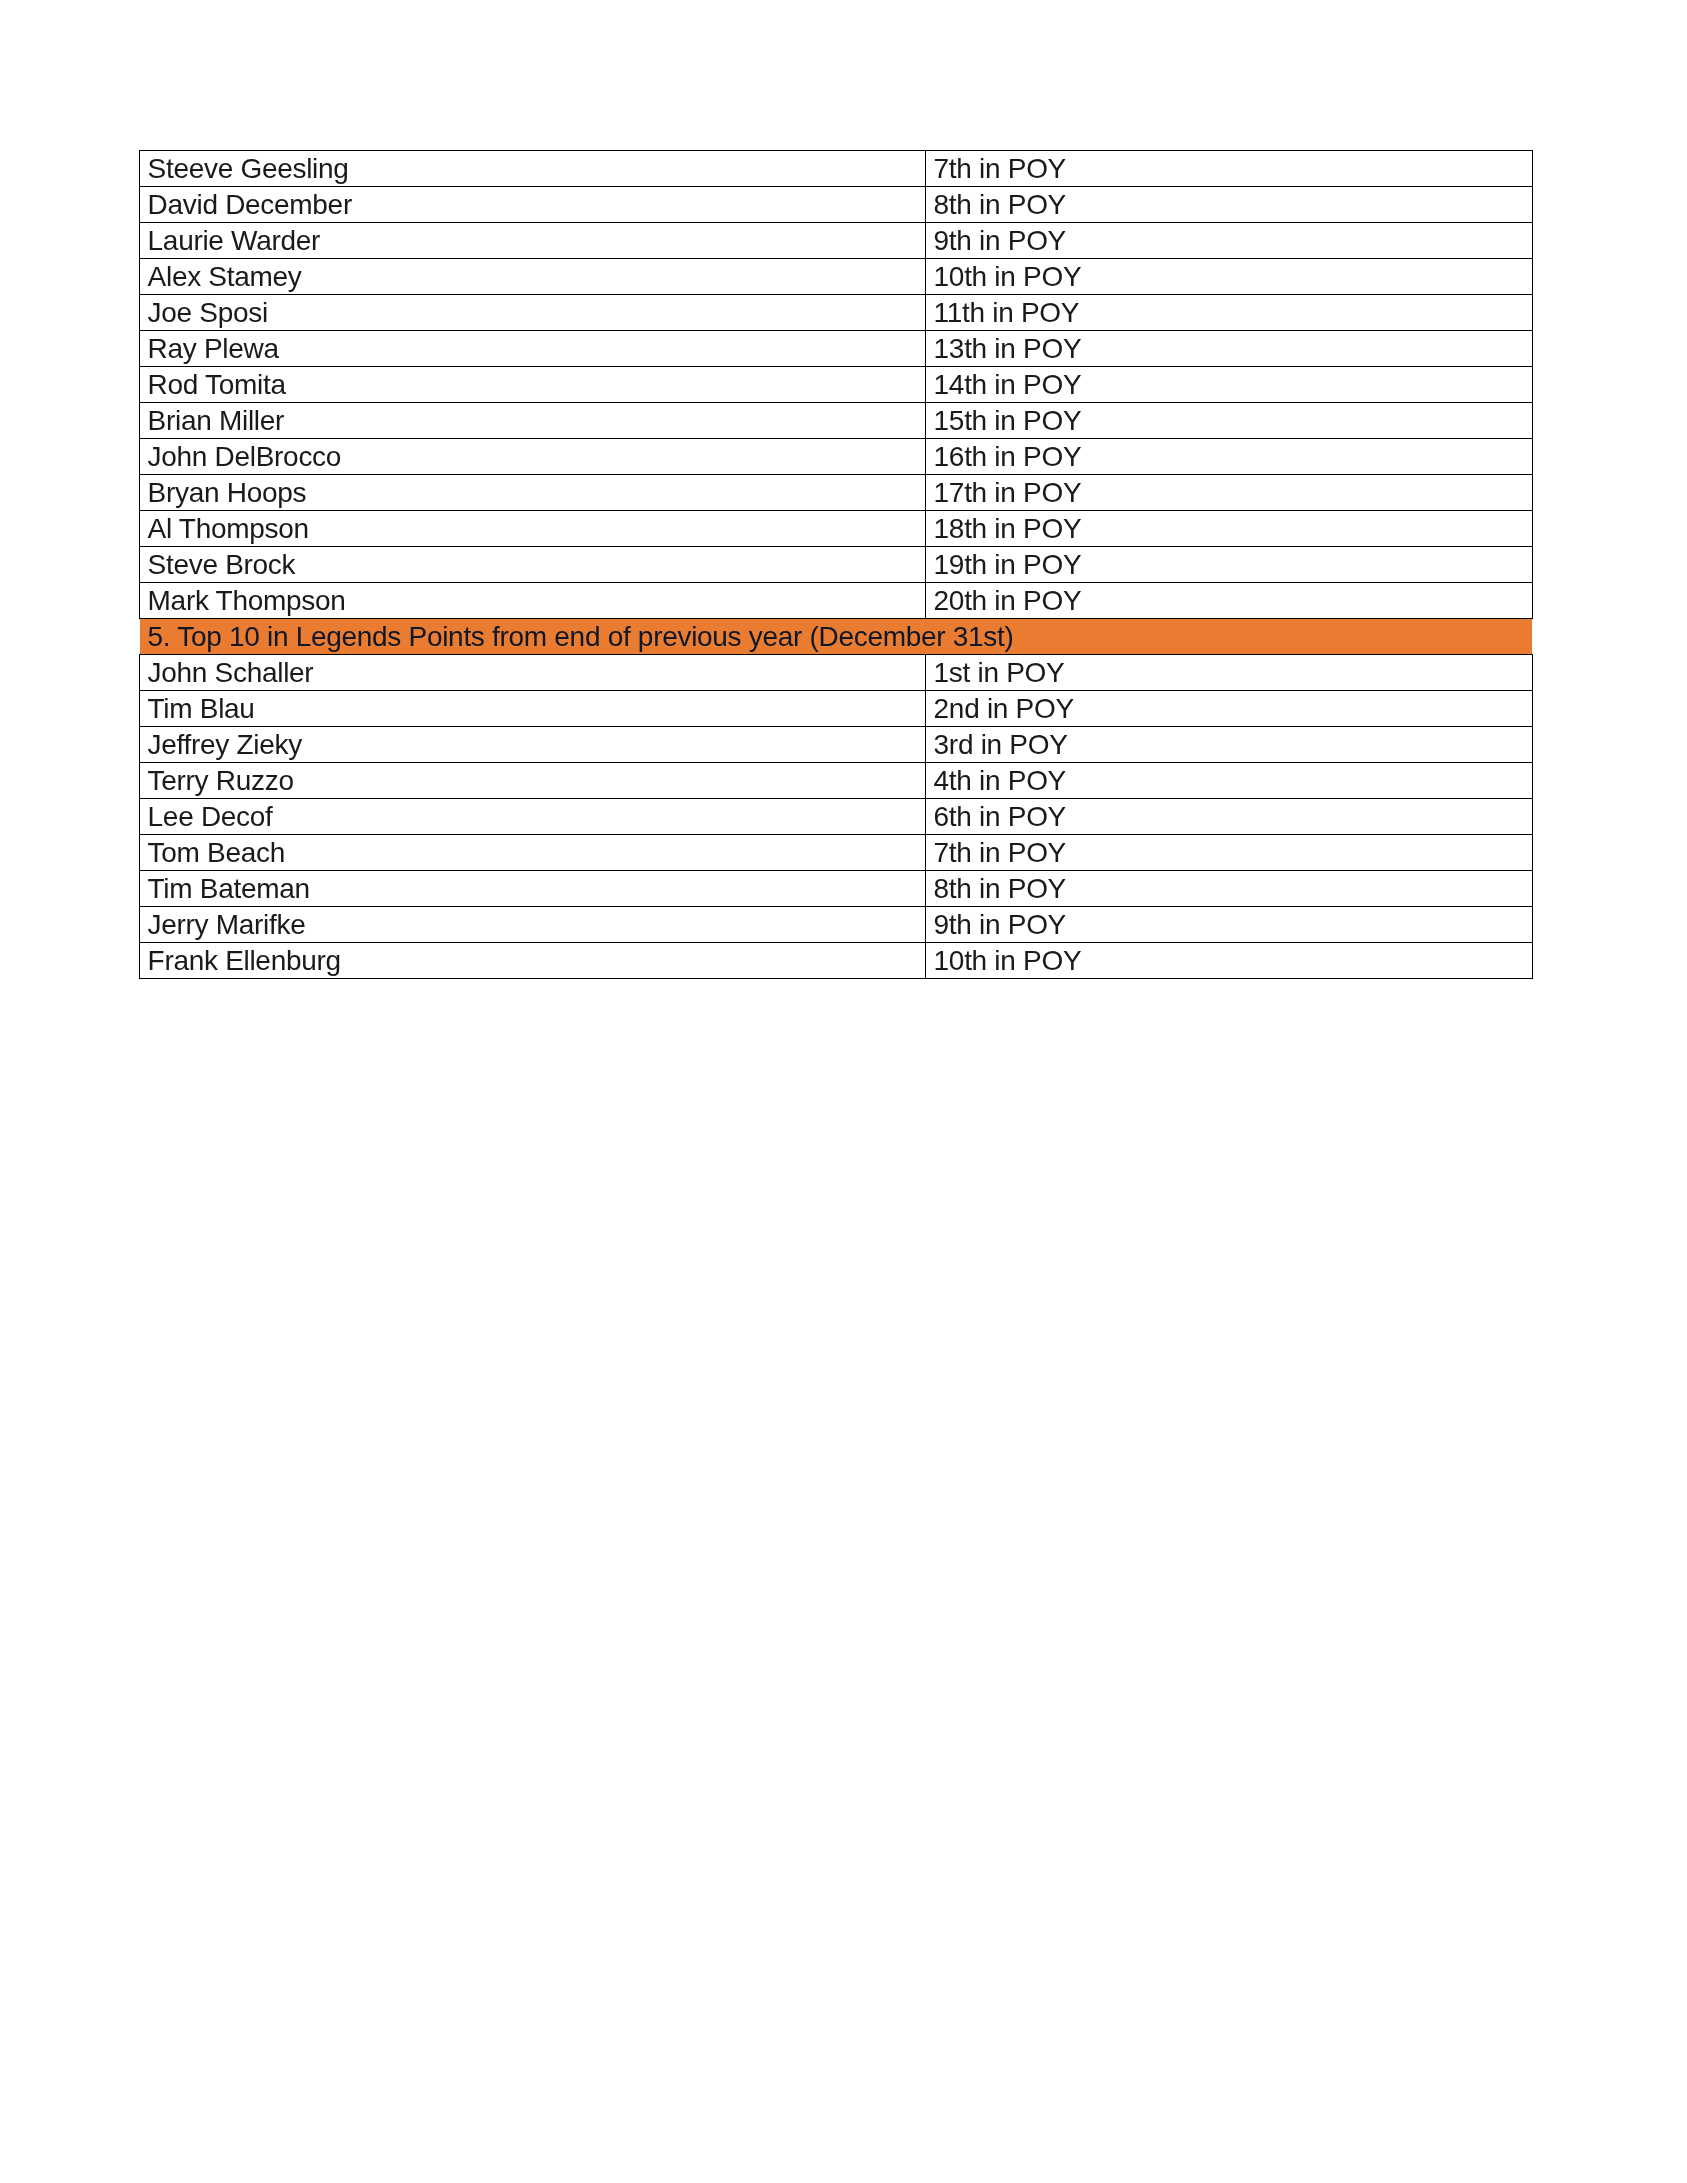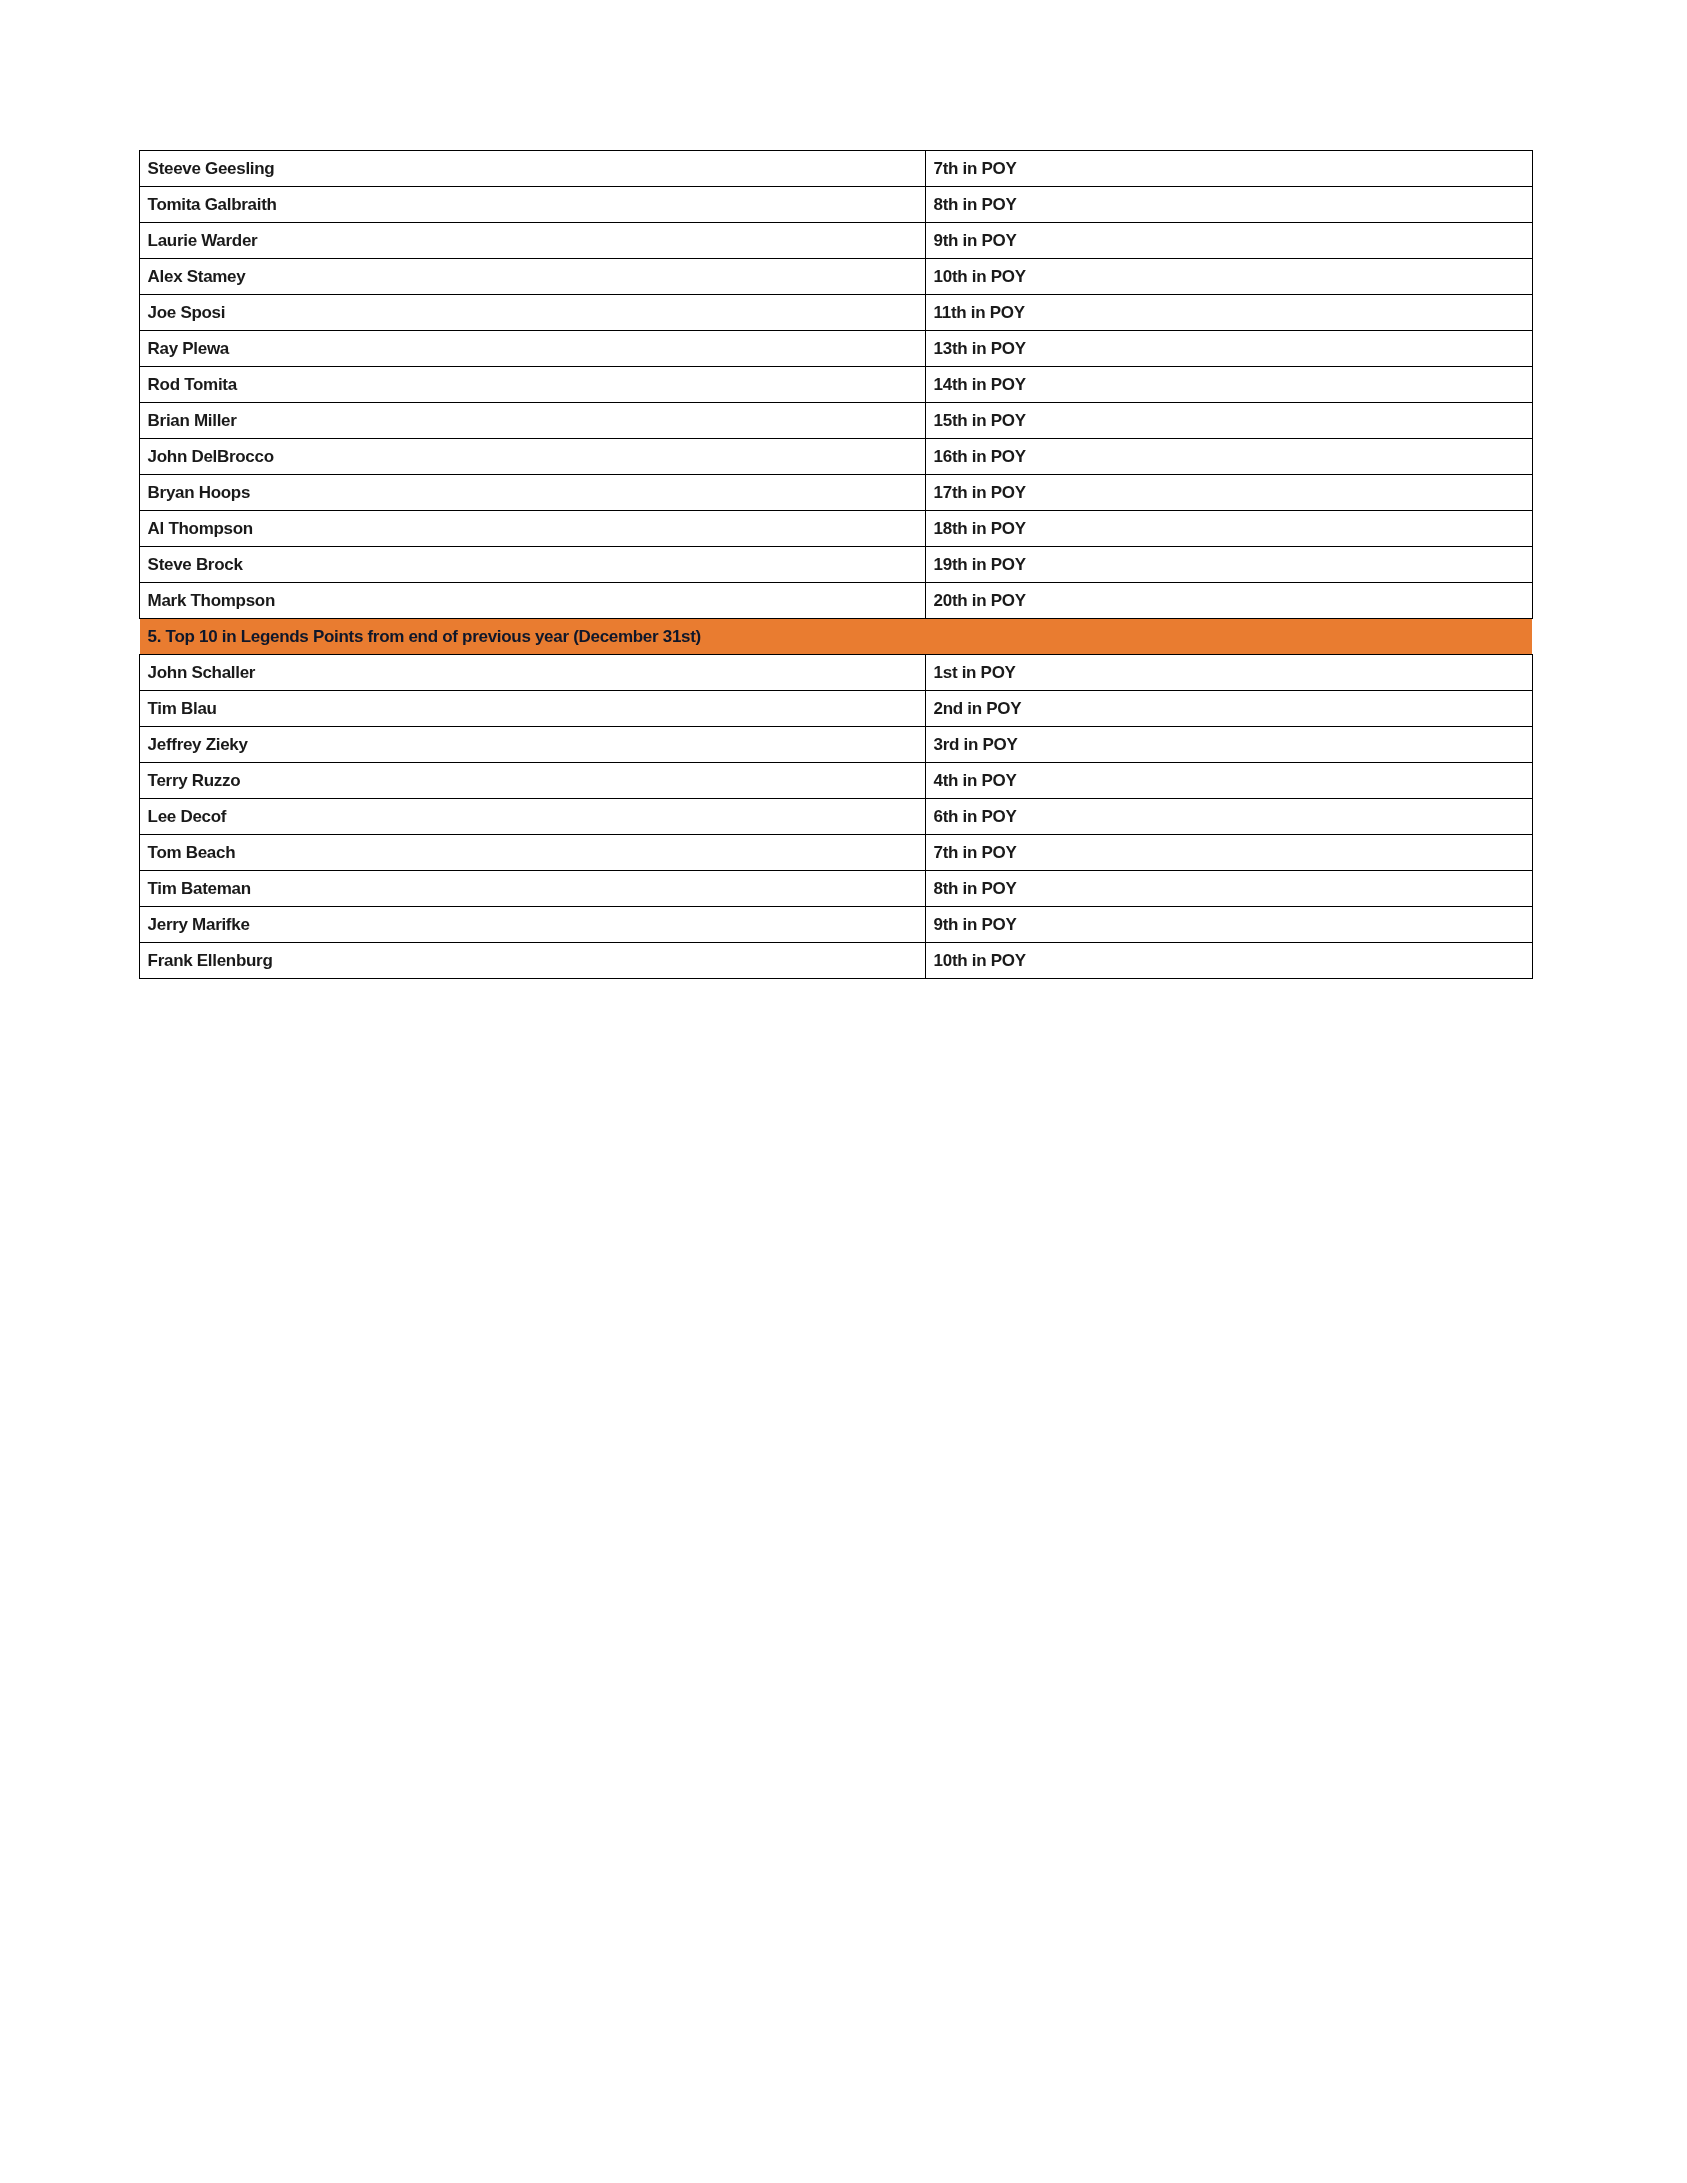--- a/index.html
+++ b/index.html
@@ -25,22 +25,22 @@
     border-collapse: collapse;
     table-layout: fixed;
     width: 1394px;
   }
   table.roster col.name-col  { width: 786px; }
   table.roster col.rank-col  { width: 607px; }
   table.roster td {
     border: 1.7px solid #000000;
     height: 35px;
     padding: 0 5px 0 7.6px;
-    font-size: 17px;
-    font-weight: bold;
+    font-size: 28px;
+    font-weight: normal;
     color: #1a1a1a;
     letter-spacing: -0.3px;
     vertical-align: middle;
     white-space: nowrap;
     overflow: hidden;
   }
   table.roster tr.section-header td {
     color: #0f172a;
     border-left-color: transparent;
     border-right-color: transparent;
@@ -55,21 +55,21 @@
       <colgroup>
         <col class="name-col">
         <col class="rank-col">
       </colgroup>
       <tbody>
           <tr>
             <td>Steeve Geesling</td>
             <td>7th in POY</td>
           </tr>
           <tr>
-            <td>Tomita Galbraith</td>
+            <td>David December</td>
             <td>8th in POY</td>
           </tr>
           <tr>
             <td>Laurie Warder</td>
             <td>9th in POY</td>
           </tr>
           <tr>
             <td>Alex Stamey</td>
             <td>10th in POY</td>
           </tr>

